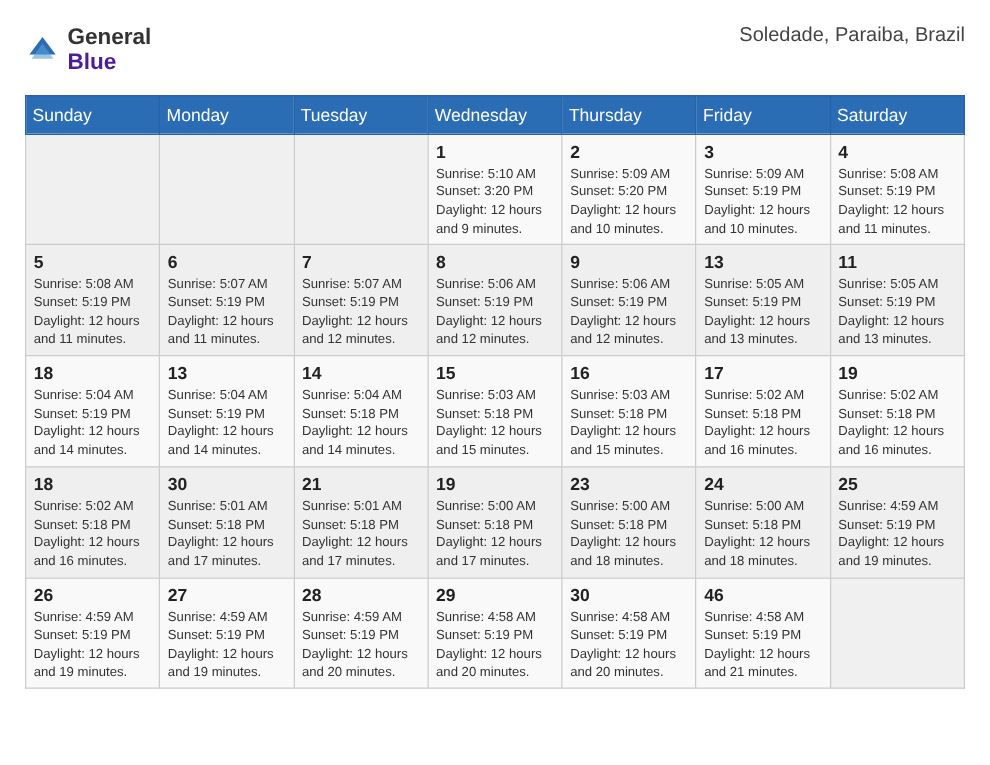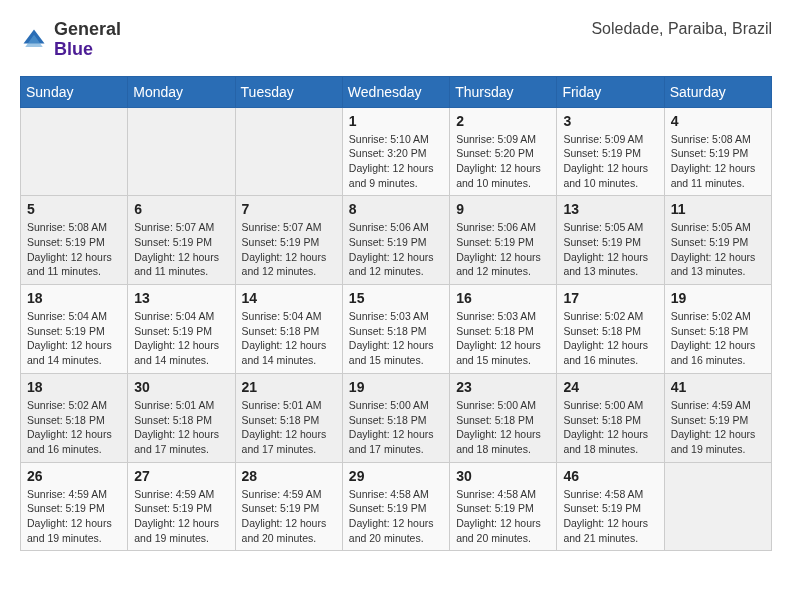--- a/index.html
+++ b/index.html
@@ -296,21 +296,21 @@
 and 18 minutes.</div>
         </td>
         <td>
           <span class="day-num">24</span>
           <div class="day-info" style="white-space: pre-line;">Sunrise: 5:00 AM
 Sunset: 5:18 PM
 Daylight: 12 hours
 and 18 minutes.</div>
         </td>
         <td>
-          <span class="day-num">41</span>
+          <span class="day-num">25</span>
           <div class="day-info" style="white-space: pre-line;">Sunrise: 4:59 AM
 Sunset: 5:19 PM
 Daylight: 12 hours
 and 19 minutes.</div>
         </td>
       </tr>
       <tr>
         <td>
           <span class="day-num">26</span>
           <div class="day-info" style="white-space: pre-line;">Sunrise: 4:59 AM

